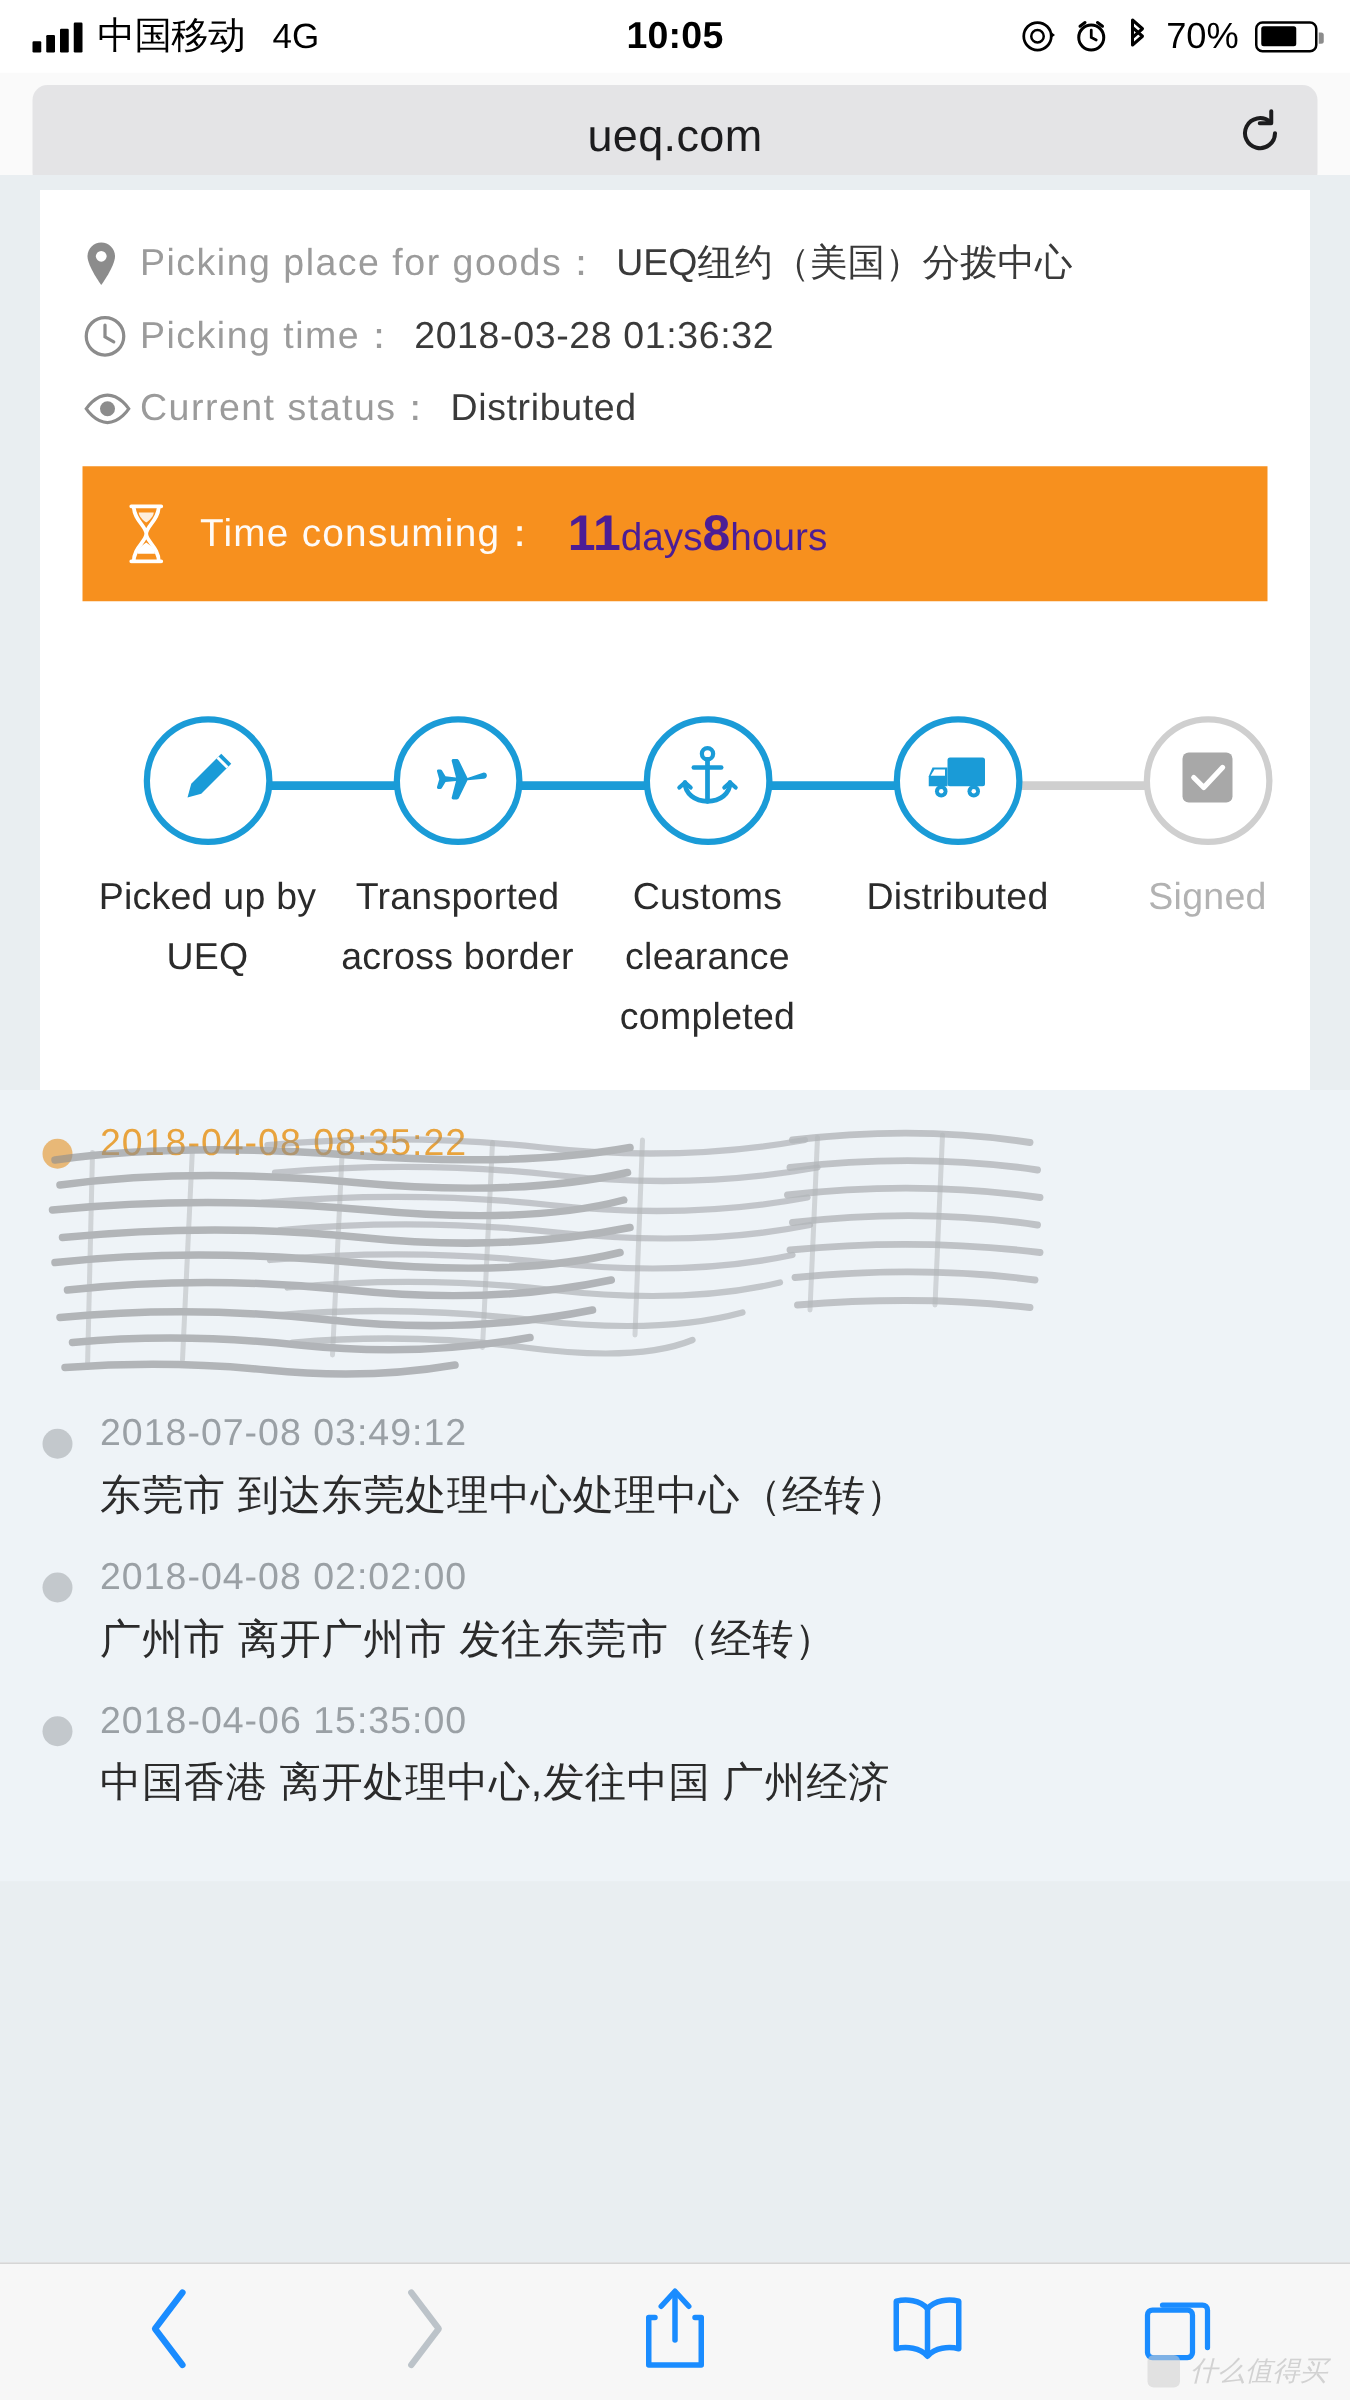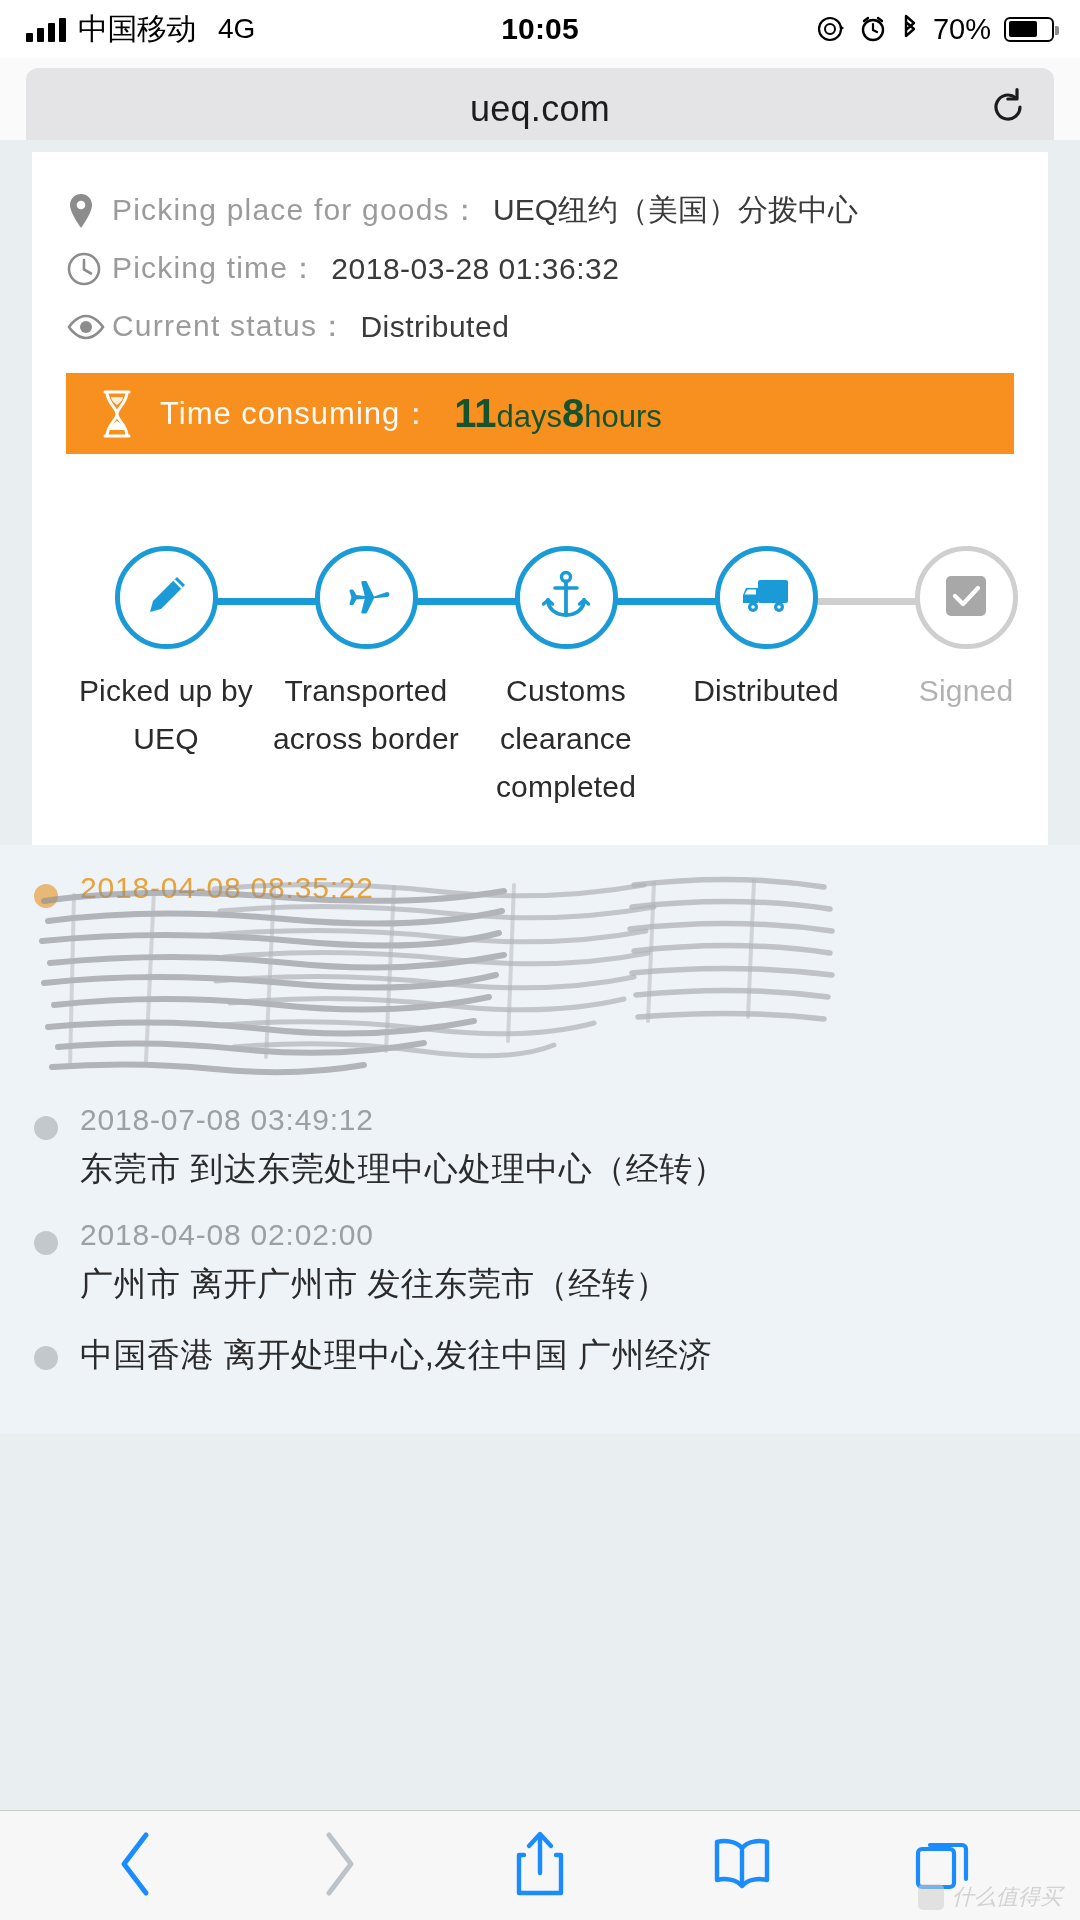--- a/index.html
+++ b/index.html
@@ -70,26 +70,26 @@
   }
 
   .inforow{ display:flex; align-items:center; margin-bottom:17px; }
   .inforow .ic{ width:46px; flex:0 0 46px; display:flex; align-items:center; justify-content:flex-start;}
   .lbl{ color:#9b9b9b; font-size:30px; letter-spacing:1.2px; }
   .val{ color:#3a3a3a; font-size:30px; margin-left:12px; letter-spacing:.5px;}
   .val.cn{ letter-spacing:0px; }
 
   
   .banner{
-    margin:26px 0 0 0; height:81px; background:#f7901e;
+    margin:26px 0 0 0; height:108px; background:#f7901e;
     display:flex; align-items:center; padding:0 34px;
   }
   .banner .hg{ margin-right:26px; display:flex; align-items:center;}
   .banner .btxt{ color:#fff; font-size:31px; letter-spacing:1px; opacity:.96;}
-  .banner .bval{ color:#14532d; margin-left:22px; font-size:31px; }
+  .banner .bval{ color:#4c1d95; margin-left:22px; font-size:31px; }
   .banner .bval b{ font-size:40px; font-weight:700; letter-spacing:0; }
 
   
   .stepper{ position:relative; margin:92px 0 0 0; padding-bottom:34px; }
   .track{
     position:absolute; top:52px; height:7px; left:68px; right:68px;
     display:flex;
   }
   .seg{ flex:1; height:7px; background:#1a9bd7; }
   .seg.inactive{ background:#cfcfcf; }
@@ -382,20 +382,21 @@
     </div>
 
     <div class="titem">
       <span class="dot"></span>
       <div class="ttime">2018-04-08 02:02:00</div>
       <div class="tdesc">广州市 离开广州市 发往东莞市（经转）</div>
     </div>
 
     <div class="titem">
       <span class="dot"></span>
+      <div class="ttime">2018-04-06 15:35:00</div>
       <div class="tdesc">中国香港 离开处理中心,发往中国 广州经济</div>
     </div>
 
   </div>
 </div>
 
 <div class="toolbar">
 
   <div class="tb-btn">
     <span>

